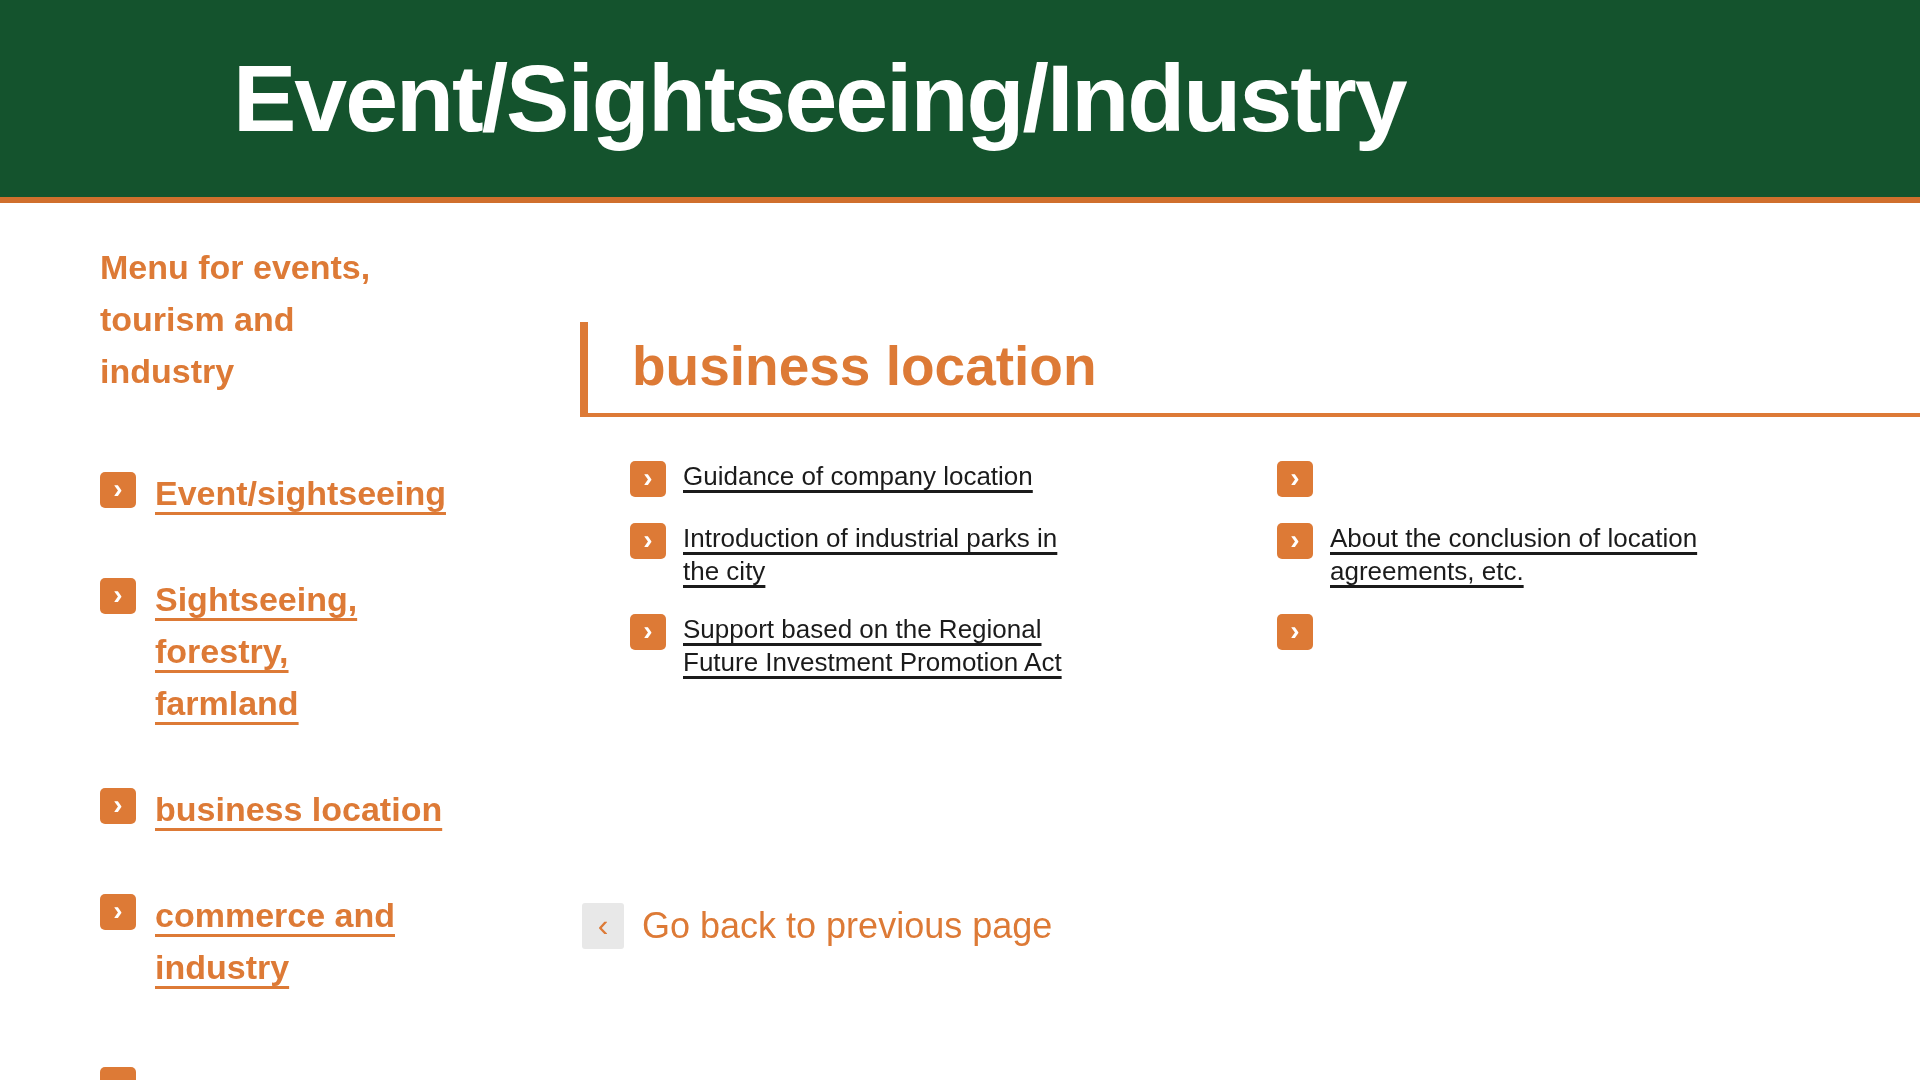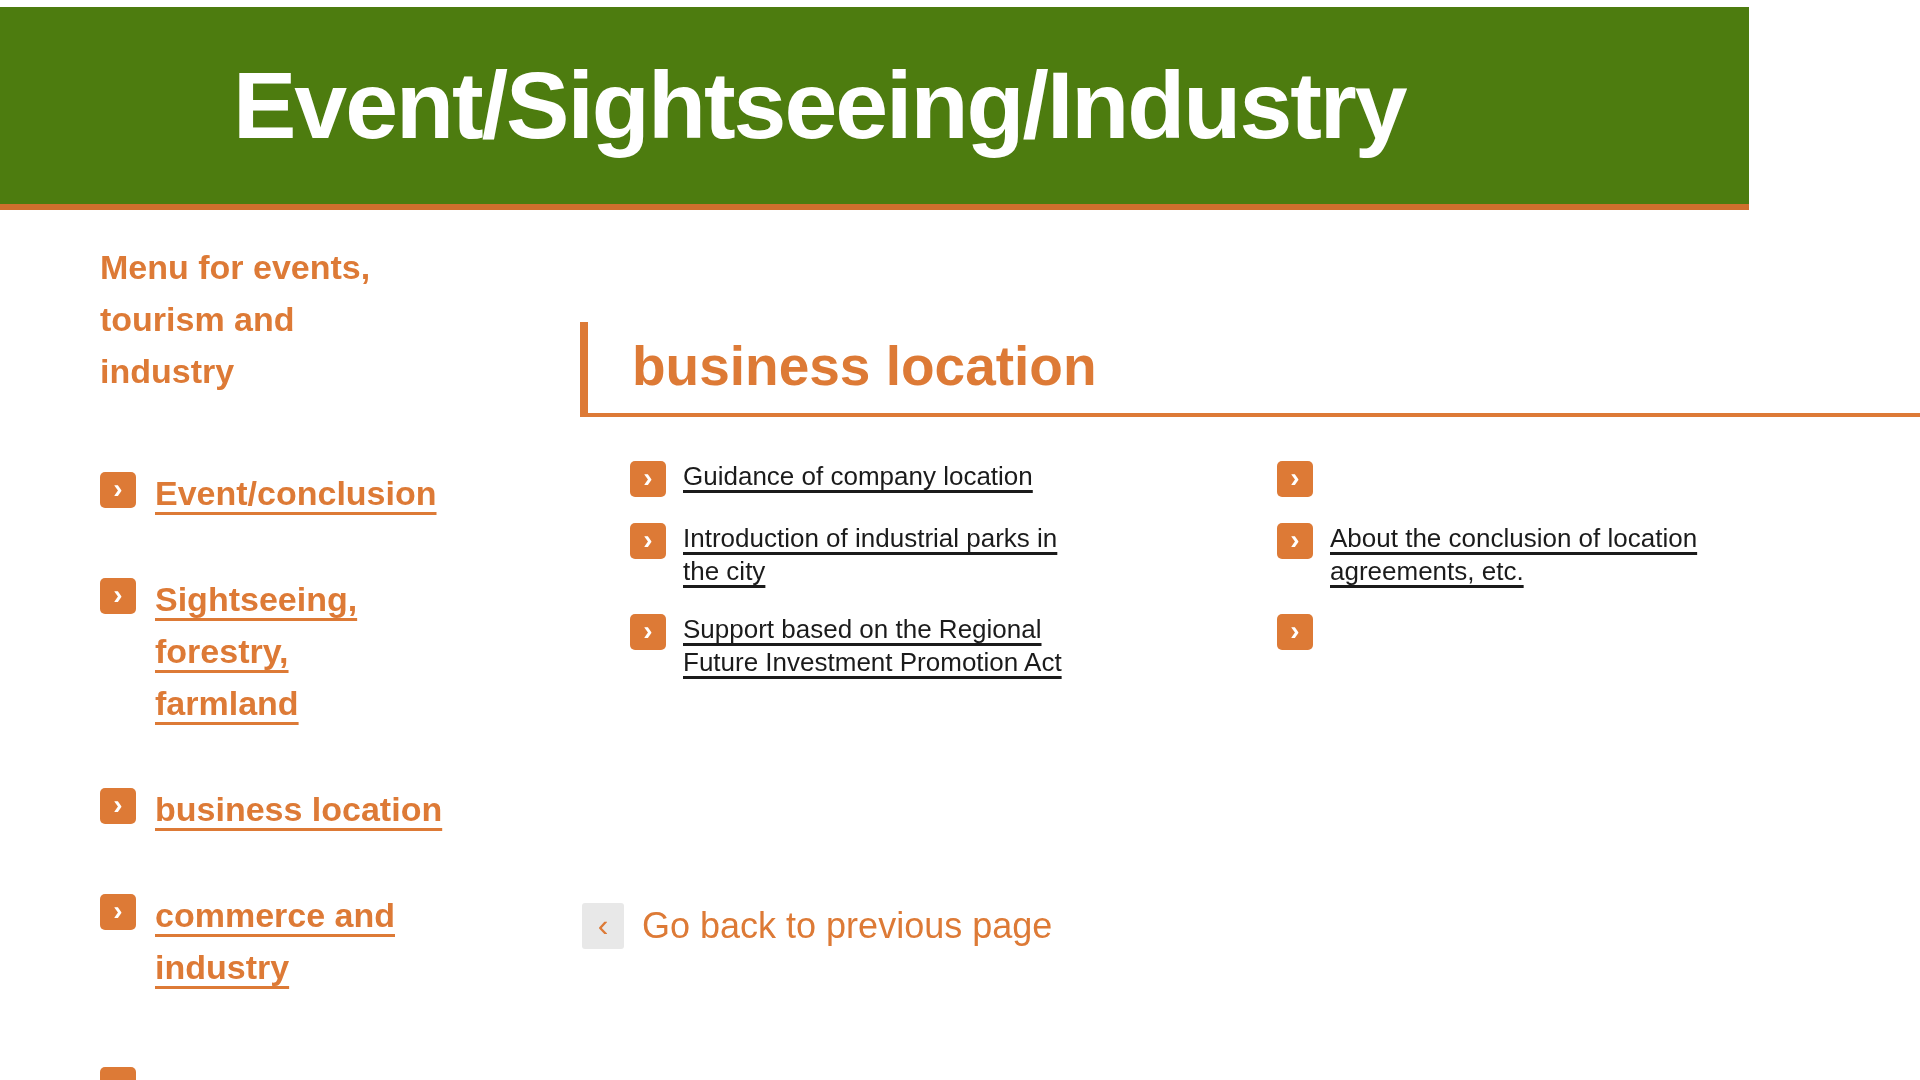--- a/index.html
+++ b/index.html
@@ -7,23 +7,23 @@
   body {
     width: 1920px; height: 1080px;
     overflow: hidden;
     background: #ffffff;
     font-family: "Liberation Sans", sans-serif;
     position: relative;
   }
 
   
   .header {
-    position: absolute; top: 7px; left: 0;
-    width: 1749px; height: 203px;
-    background: #4d7c0f;
+    position: absolute; top: 0; left: 0;
+    width: 1920px; height: 203px;
+    background: #14532d;
     box-shadow: inset 0 -6px 0 #D06F2D;
   }
   .header h1 {
     margin: 0;
     padding-left: 233px;
     font-size: 95px;
     font-weight: bold;
     letter-spacing: -2px;
     color: #ffffff;
     line-height: 197px;
@@ -136,21 +136,21 @@
     <span class="line">Menu for events,</span>
     <span class="line">tourism and</span>
     <span class="line">industry</span>
   </div>
 
   <ul class="sidebar-menu">
     <li class="menu-item">
       <a class="side-link">
         <span class="icon-box">›</span>
         <span class="side-text">
-          <span class="line">Event/conclusion</span>
+          <span class="line">Event/sightseeing</span>
         </span>
       </a>
     </li>
     <li class="menu-item">
       <a class="side-link">
         <span class="icon-box">›</span>
         <span class="side-text">
           <span class="line">Sightseeing,</span>
           <span class="line">forestry,</span>
           <span class="line">farmland</span>

